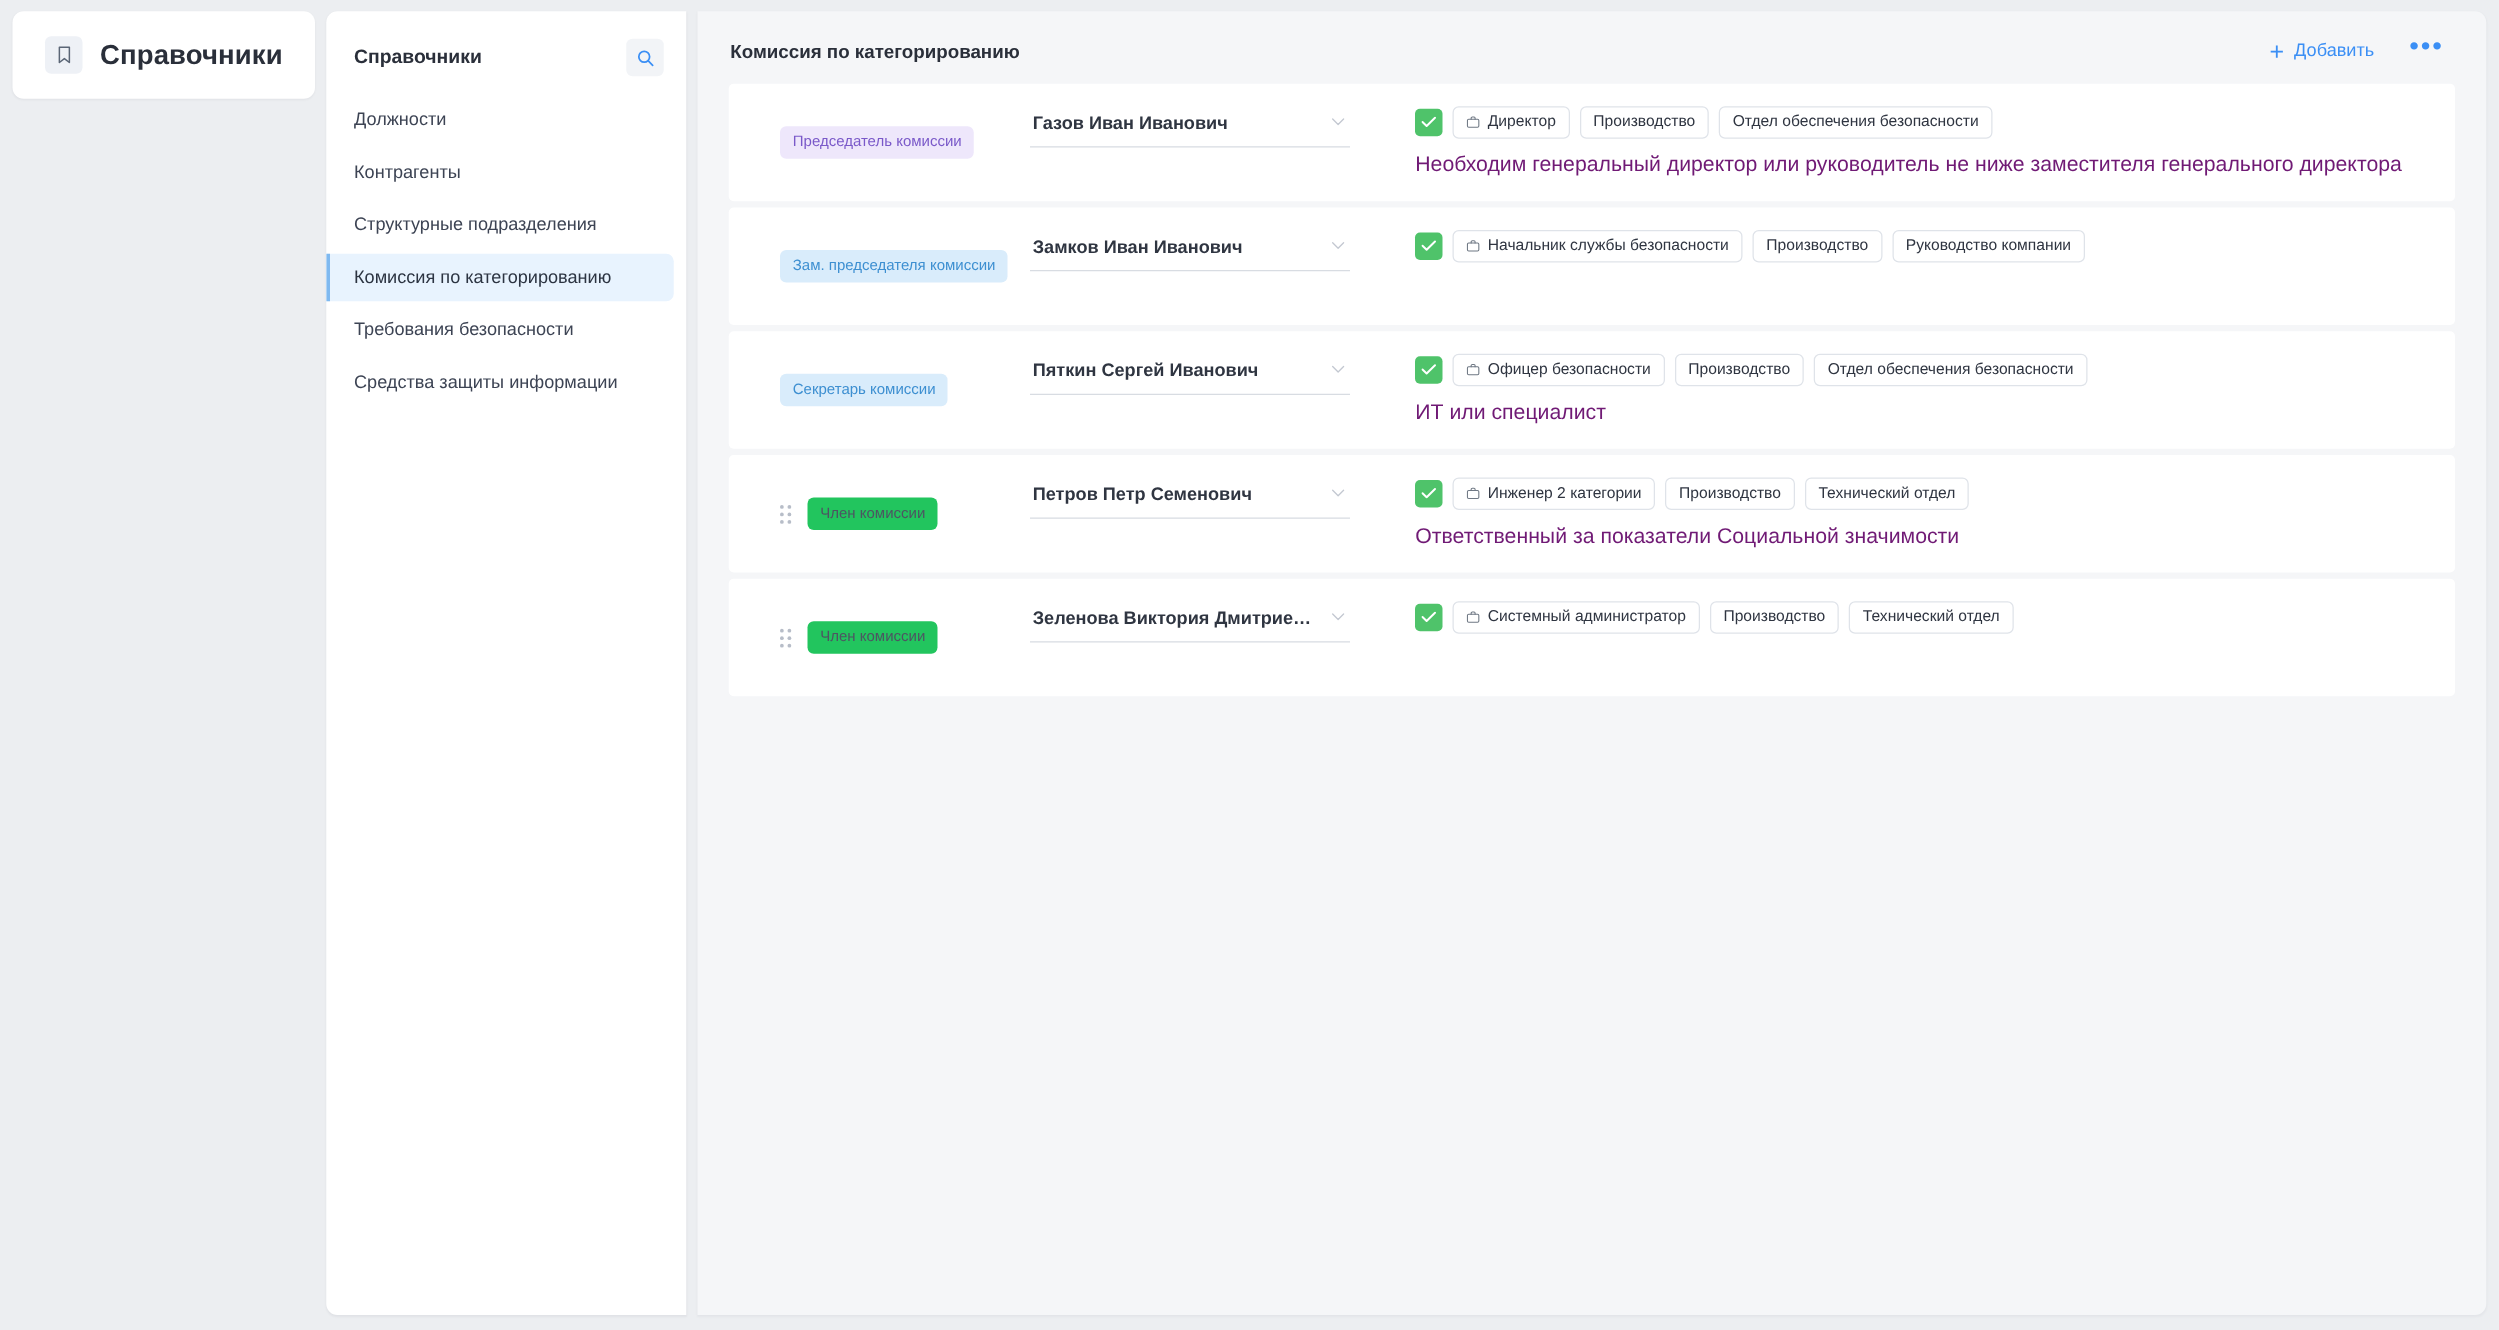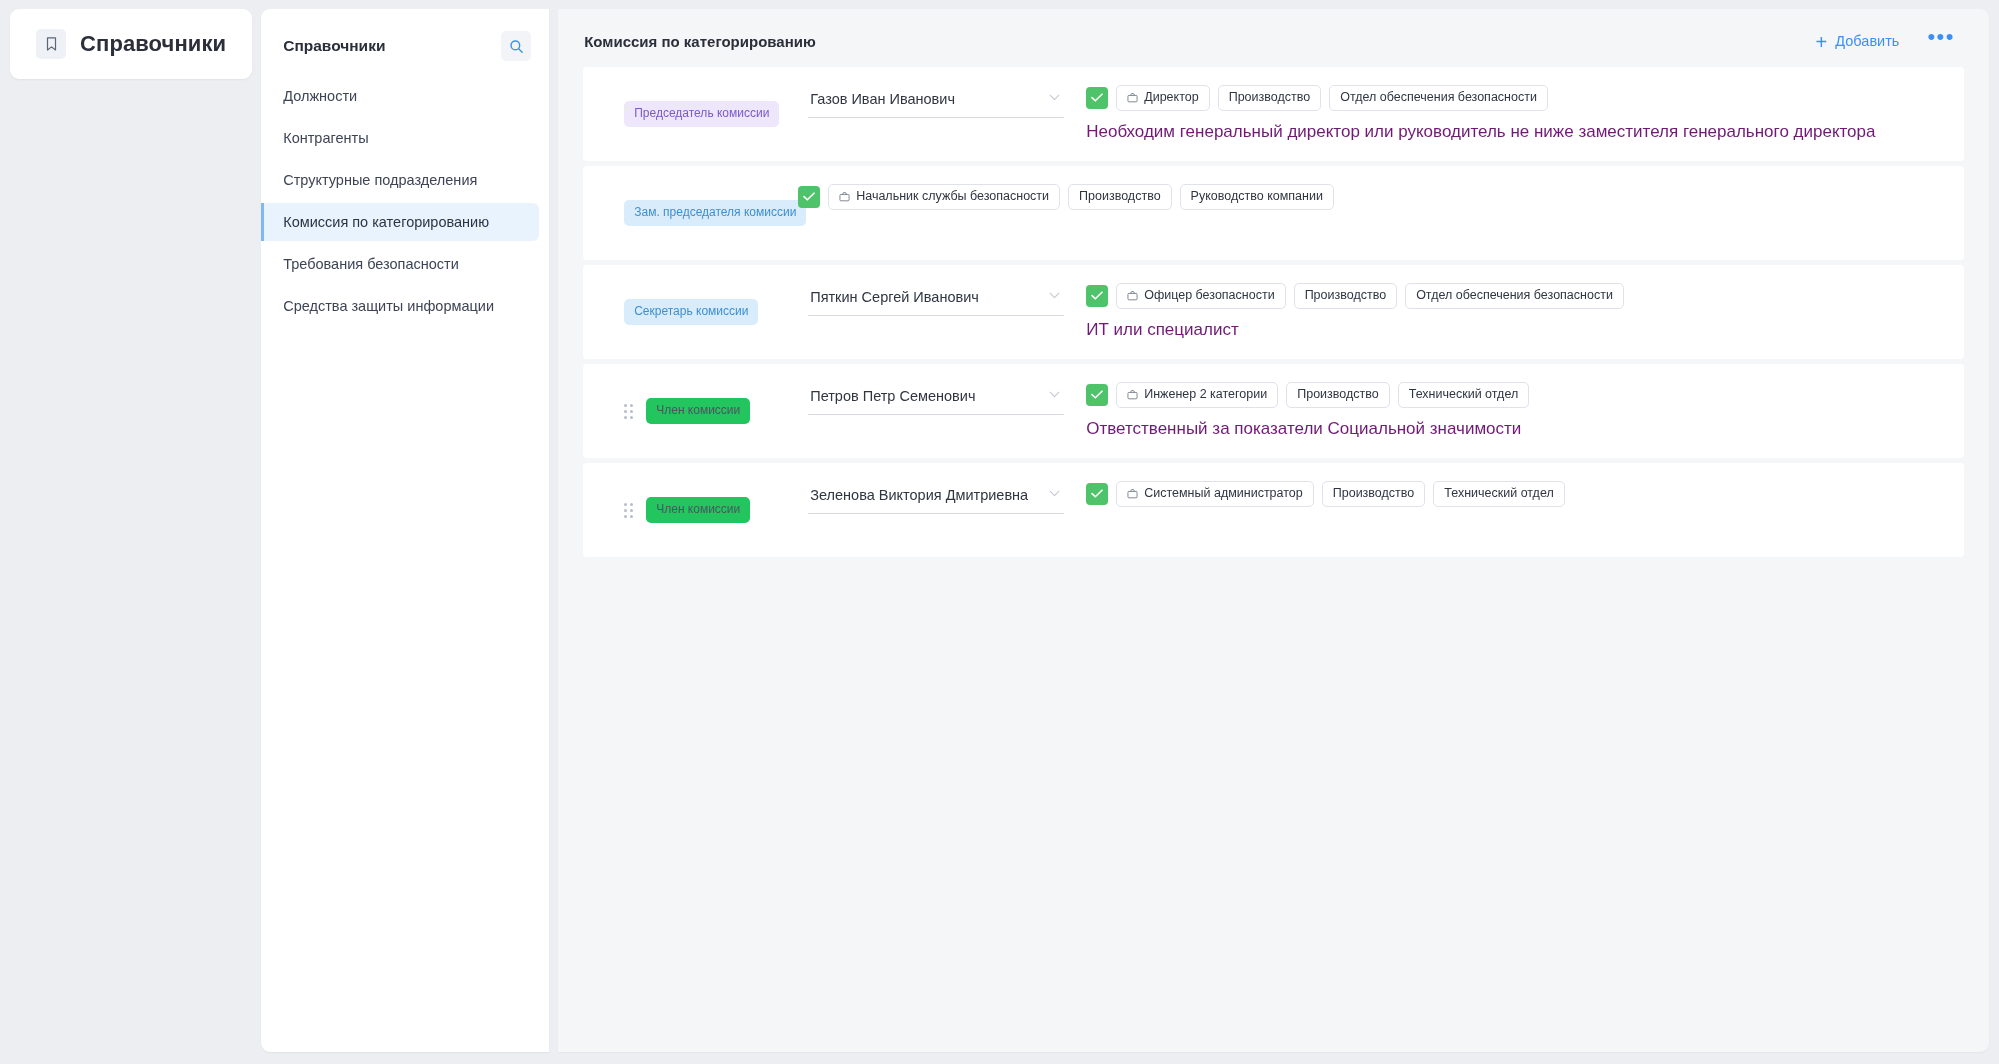--- a/index.html
+++ b/index.html
@@ -206,24 +206,25 @@
     white-space: nowrap;
     line-height: 1.1;
   }
   .role-badge.purple { background: #eee7fb; color: #7a59c9; }
   .role-badge.blue   { background: #d9ecfb; color: #3d8fd1; }
   .role-badge.gray   { background: #22c55e; color: #4d5562; }
 
   .row-select {
     width: 256px;
     flex: 0 0 256px;
-    margin-left: 10px;
+    margin-left: 26px;
     margin-right: 22px;
     align-self: flex-start;
     padding-top: 2px;
+    font-weight: bold;
   }
   .select-field {
     position: relative;
     border-bottom: 1px solid #d8dce2;
     padding: 5px 24px 10px 2px;
     cursor: pointer;
   }
   .select-value {
     font-size: 14.5px;
     color: #2f3541;
@@ -237,20 +238,21 @@
     right: 4px;
     top: 8px;
     width: 11px; height: 7px;
   }
 
   .row-main {
     flex: 1 1 auto;
     min-width: 0;
     align-self: flex-start;
     padding-top: 1px;
+    margin-left: 30px;
   }
   .tag-line {
     display: flex;
     align-items: center;
     gap: 8px;
     flex-wrap: wrap;
   }
   .check-box {
     width: 22px; height: 22px;
     flex: 0 0 22px;
@@ -361,20 +363,28 @@
               <span class="tag">Отдел обеспечения безопасности</span>
             </div>
             <div class="hint">Необходим генеральный директор или руководитель не ниже заместителя генерального директора</div>
           </div>
         </div>
 
         <div class="row">
           <div class="row-lead">
             <span class="role-badge blue">Зам. председателя комиссии</span>
           </div>
+          <div class="row-select">
+            <div class="select-field">
+              <span class="select-value">Замков Иван Иванович</span>
+              <svg class="chevron" viewBox="0 0 12 8" fill="none" aria-hidden="true">
+                <path d="M1 1.4L6 6.4L11 1.4" stroke="#c3c8d1" stroke-width="1.2" stroke-linecap="round" stroke-linejoin="round"></path>
+              </svg>
+            </div>
+          </div>
           <div class="row-main">
             <div class="tag-line">
               <span class="check-box">
                 <svg width="12" height="9" viewBox="0 0 12 9" fill="none" aria-hidden="true">
                   <path d="M1 4.6L4.3 7.8L11 1.2" stroke="#ffffff" stroke-width="1.6" stroke-linecap="round" stroke-linejoin="round"></path>
                 </svg>
               </span>
               <span class="tag">
                 <svg width="11" height="11" viewBox="0 0 14 14" fill="none" aria-hidden="true">
                   <rect x="1.2" y="4.3" width="11.6" height="8.2" rx="1.3" stroke="#6f7884" stroke-width="1.1"></rect>

